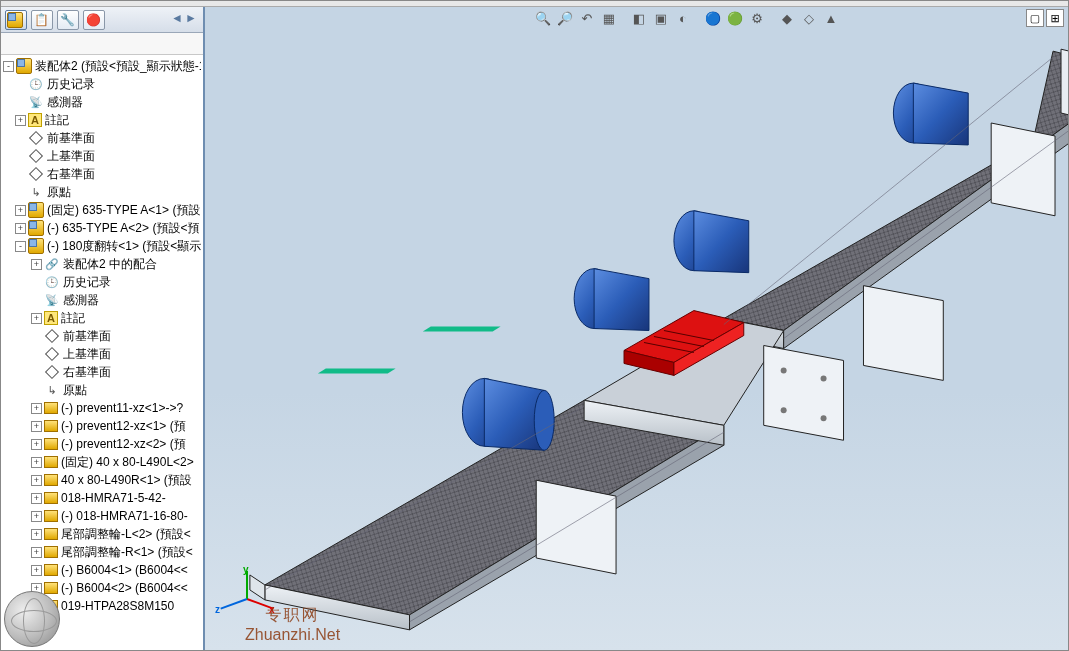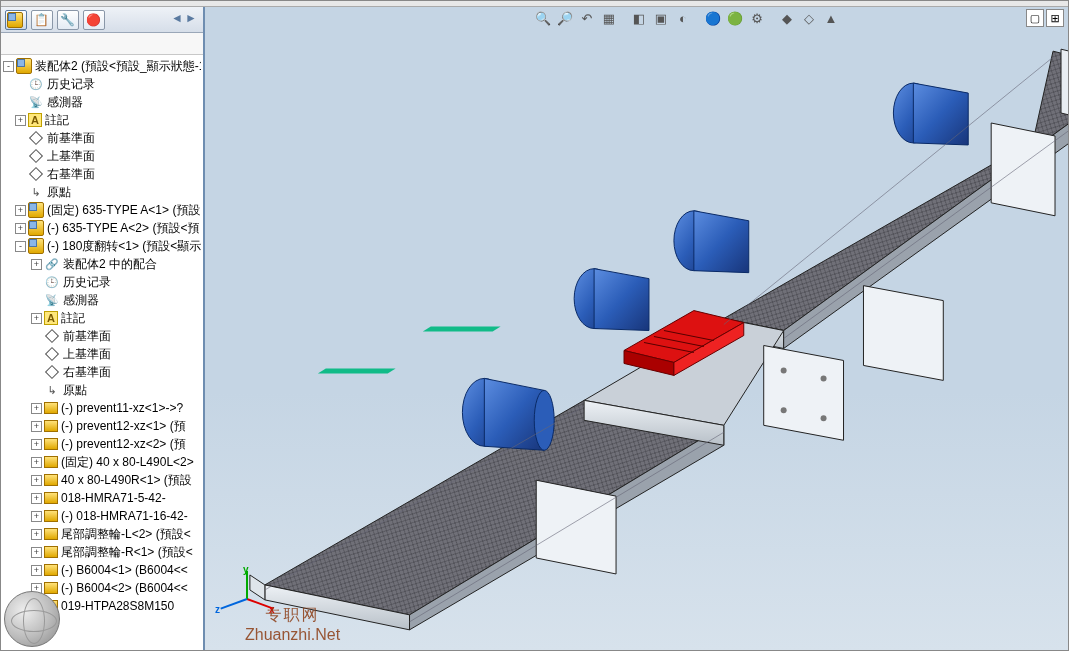--- a/index.html
+++ b/index.html
@@ -230,21 +230,21 @@
             <span class="lbl">40 x 80-L490R&lt;1&gt; (預設</span>
           </div>
           <div class="node d2">
             <span class="exp">+</span>
             <span class="ico ico-part"></span>
             <span class="lbl">018-HMRA71-5-42-</span>
           </div>
           <div class="node d2">
             <span class="exp">+</span>
             <span class="ico ico-part"></span>
-            <span class="lbl">(-) 018-HMRA71-16-42-</span>
+            <span class="lbl">(-) 018-HMRA71-16-80-</span>
           </div>
           <div class="node d2">
             <span class="exp">+</span>
             <span class="ico ico-part"></span>
             <span class="lbl">尾部調整輪-L&lt;2&gt; (預設&lt;</span>
           </div>
           <div class="node d2">
             <span class="exp">+</span>
             <span class="ico ico-part"></span>
             <span class="lbl">尾部調整輪-R&lt;1&gt; (預設&lt;</span>

